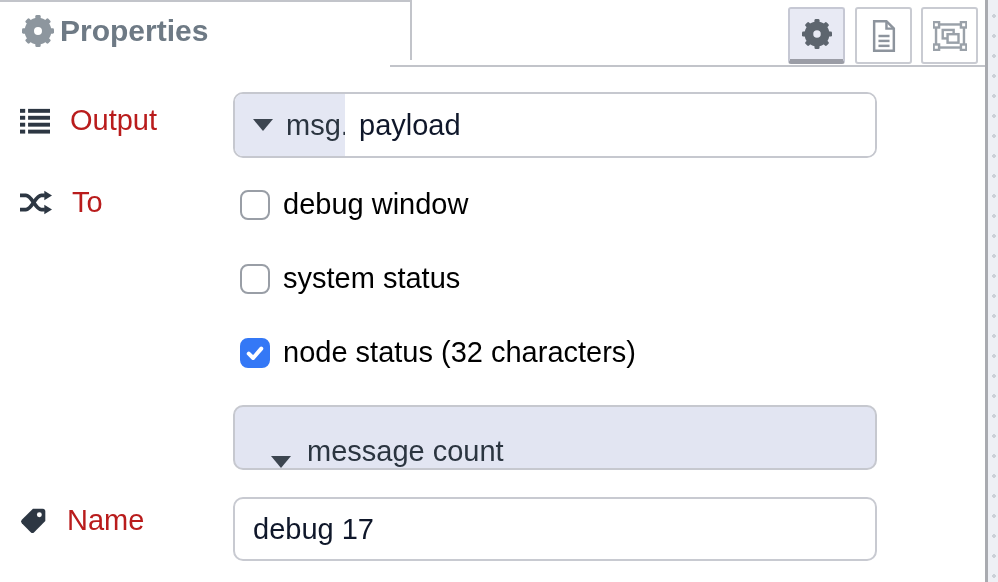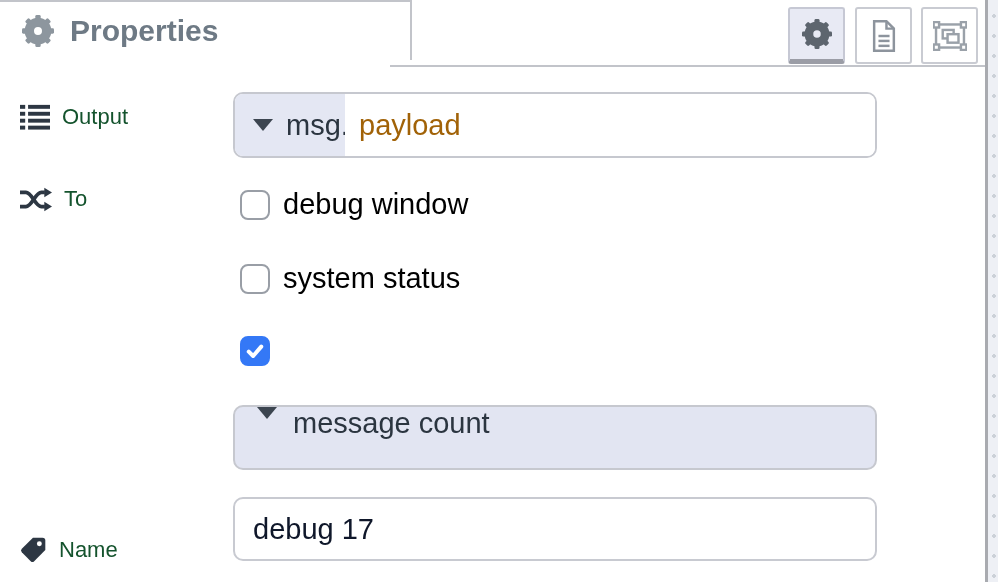--- a/index.html
+++ b/index.html
@@ -4,21 +4,21 @@
 <style>
   html,body{margin:0;padding:0;background:#fff;}
   .screen{
     position:relative;width:998px;height:582px;background:#ffffff;overflow:hidden;
     font-family:"Liberation Sans", sans-serif;color:#2d3743;
   }
   
   .tab{
     position:absolute;left:0;top:7;width:388px;height:58px;
     border-top:2px solid #c2c4ca;border-right:2px solid #c2c4ca;
-    background:#fff;display:flex;align-items:center;gap:16px;padding-left:22px;
+    background:#fff;display:flex;align-items:center;gap:6px;padding-left:22px;
     box-sizing:content-box;z-index:2;
   }
   .tab-title{font-size:30px;font-weight:bold;color:#6e7a85;}
   .tab-gear{color:#8d969e;width:32px;height:32px;}
   .tabbar-line{position:absolute;left:390px;top:65px;width:595px;height:0;border-bottom:2px solid #c2c4ca;}
   .hdr-btn{
     position:absolute;top:7px;width:57px;height:57px;box-sizing:border-box;
     background:#fff;border:2px solid #c9cbd2;border-radius:3px;
     display:flex;align-items:center;justify-content:center;z-index:3;cursor:pointer;
   }
@@ -26,53 +26,53 @@
   .hdr-btn .icon{display:block;}
   
   .right-line{position:absolute;left:985px;top:0;width:3px;height:582px;background:#a9abb0;}
   .right-strip{
     position:absolute;left:988px;top:0;width:10px;height:582px;background:#eef0f5;
     background-image:radial-gradient(circle,#ccd1d8 1.8px,transparent 2.1px);
     background-size:10px 20px;background-position:1px 6px;
   }
   
   .row-label{position:absolute;left:20px;display:flex;align-items:center;gap:12px;}
-  .row-label .txt{font-size:22px;color:#14532d;}
+  .row-label .txt{font-size:29px;color:#b91c1c;margin-left:8px;}
   .lbl-icon{color:#2d3743;flex:none;}
   
   .typed-input{
     position:absolute;left:233px;top:92px;width:644px;height:66px;box-sizing:border-box;
     border:2px solid #c6c8cf;border-radius:10px;background:#fff;display:flex;overflow:hidden;
   }
   .typed-btn{
     width:110px;flex:none;background:#e4e7f3;display:flex;align-items:center;
     gap:13px;padding-left:18px;box-sizing:border-box;cursor:pointer;
   }
   .caret{width:0;height:0;border-left:10px solid transparent;border-right:10px solid transparent;border-top:12px solid #3c4550;}
   .typed-type{font-size:29px;color:#2b3540;}
   .typed-value{
     flex:1;border:none;outline:none;font-family:"Liberation Sans",sans-serif;
-    font-size:29px;color:#a16207;padding:0 0 0 14px;background:#fff;min-width:0;
+    font-size:29px;color:#0f172a;padding:0 0 0 14px;background:#fff;min-width:0;
   }
   
   .check-row{position:absolute;left:240px;display:flex;align-items:center;gap:13px;}
   .checkbox{
     width:30px;height:30px;box-sizing:border-box;border:2.5px solid #999ea6;
     border-radius:8px;background:#fff;flex:none;cursor:pointer;
     display:flex;align-items:center;justify-content:center;
   }
   .checkbox .check-icon{display:none;}
   .checkbox.checked{background:#3478f6;border-color:#3478f6;}
   .checkbox.checked .check-icon{display:block;}
   .check-label{font-size:29px;color:#000000;}
   
   .status-select{
     position:absolute;left:233px;top:405px;width:644px;height:65px;box-sizing:border-box;
     background:#e2e5f2;border:2px solid #c6c8cf;border-radius:10px;
-    display:flex;align-items:flex-start;gap:16px;padding-left:22px;cursor:pointer;
+    display:flex;align-items:flex-end;gap:16px;padding-left:36px;cursor:pointer;
   }
   .status-select .txt{font-size:29px;color:#2b3540;}
   
   .name-input{
     position:absolute;left:233px;top:497px;width:644px;height:64px;box-sizing:border-box;
     border:2px solid #c8cad1;border-radius:10px;background:#fff;
     font-family:"Liberation Sans",sans-serif;font-size:29px;color:#0f172a;
     padding:0 16px 0 18px;outline:none;
   }
 </style>
@@ -192,28 +192,29 @@
     </div>
     <span class="check-label">system status</span>
   </div>
 
   <div class="check-row" style="top:336px;">
     <div class="checkbox checked">
       <svg class="check-icon" viewBox="0 0 16 16" width="20" height="20">
         <polyline points="3,8.5 6.5,12 13,4.5" fill="none" stroke="#ffffff" stroke-width="3.2" stroke-linecap="round" stroke-linejoin="round"></polyline>
       </svg>
     </div>
+    <span class="check-label">node status (32 characters)</span>
   </div>
 
   <div class="status-select">
     <span class="caret"></span>
     <span class="txt">message count</span>
   </div>
 
-  <div class="row-label" style="top:536px;">
+  <div class="row-label" style="top:504px;">
     <svg class="lbl-icon" viewBox="0 0 24 24" width="27" height="27">
       <path fill="currentColor" d="M11.5 1.5 H20 a2.5 2.5 0 0 1 2.5 2.5 V12.5 L12.6 22.4 a2.2 2.2 0 0 1 -3.1 0 L1.6 14.5 a2.2 2.2 0 0 1 0 -3.1 Z"></path>
       <circle cx="17.2" cy="6.8" r="2.2" fill="#ffffff"></circle>
     </svg>
     <span class="txt">Name</span>
   </div>
   <input class="name-input" type="text" value="debug 17" style="">
 
 </div>
 

